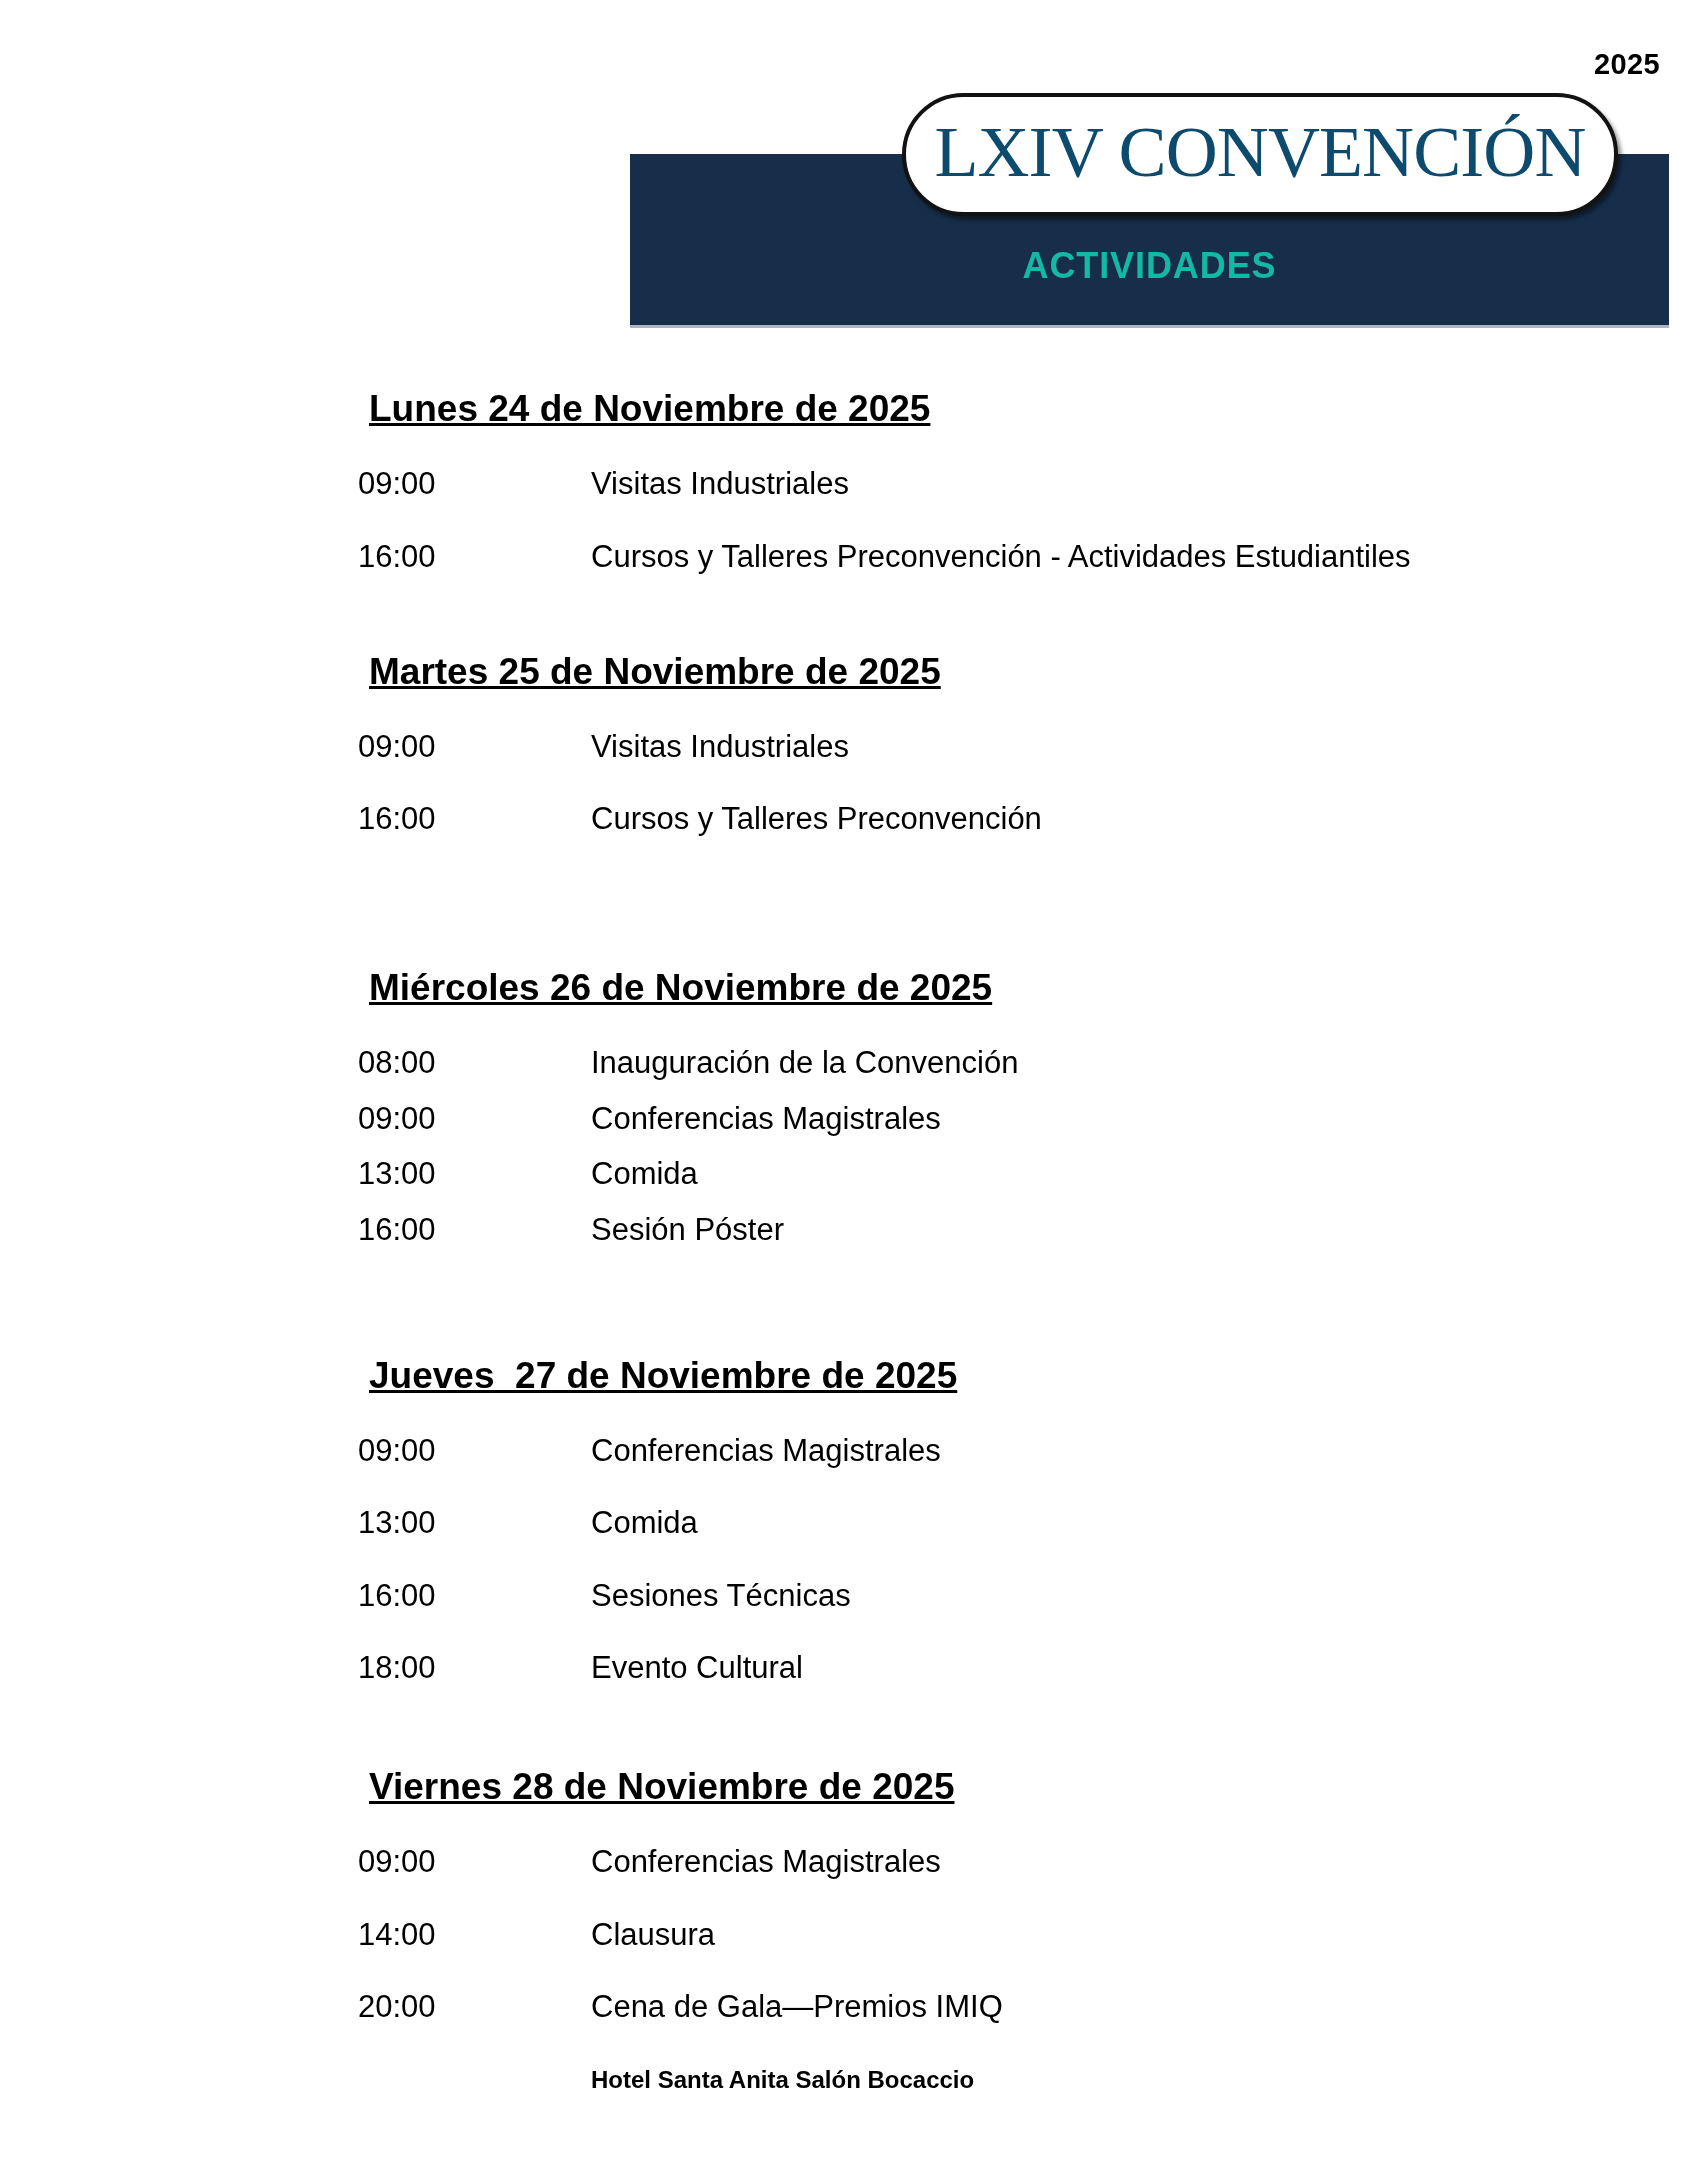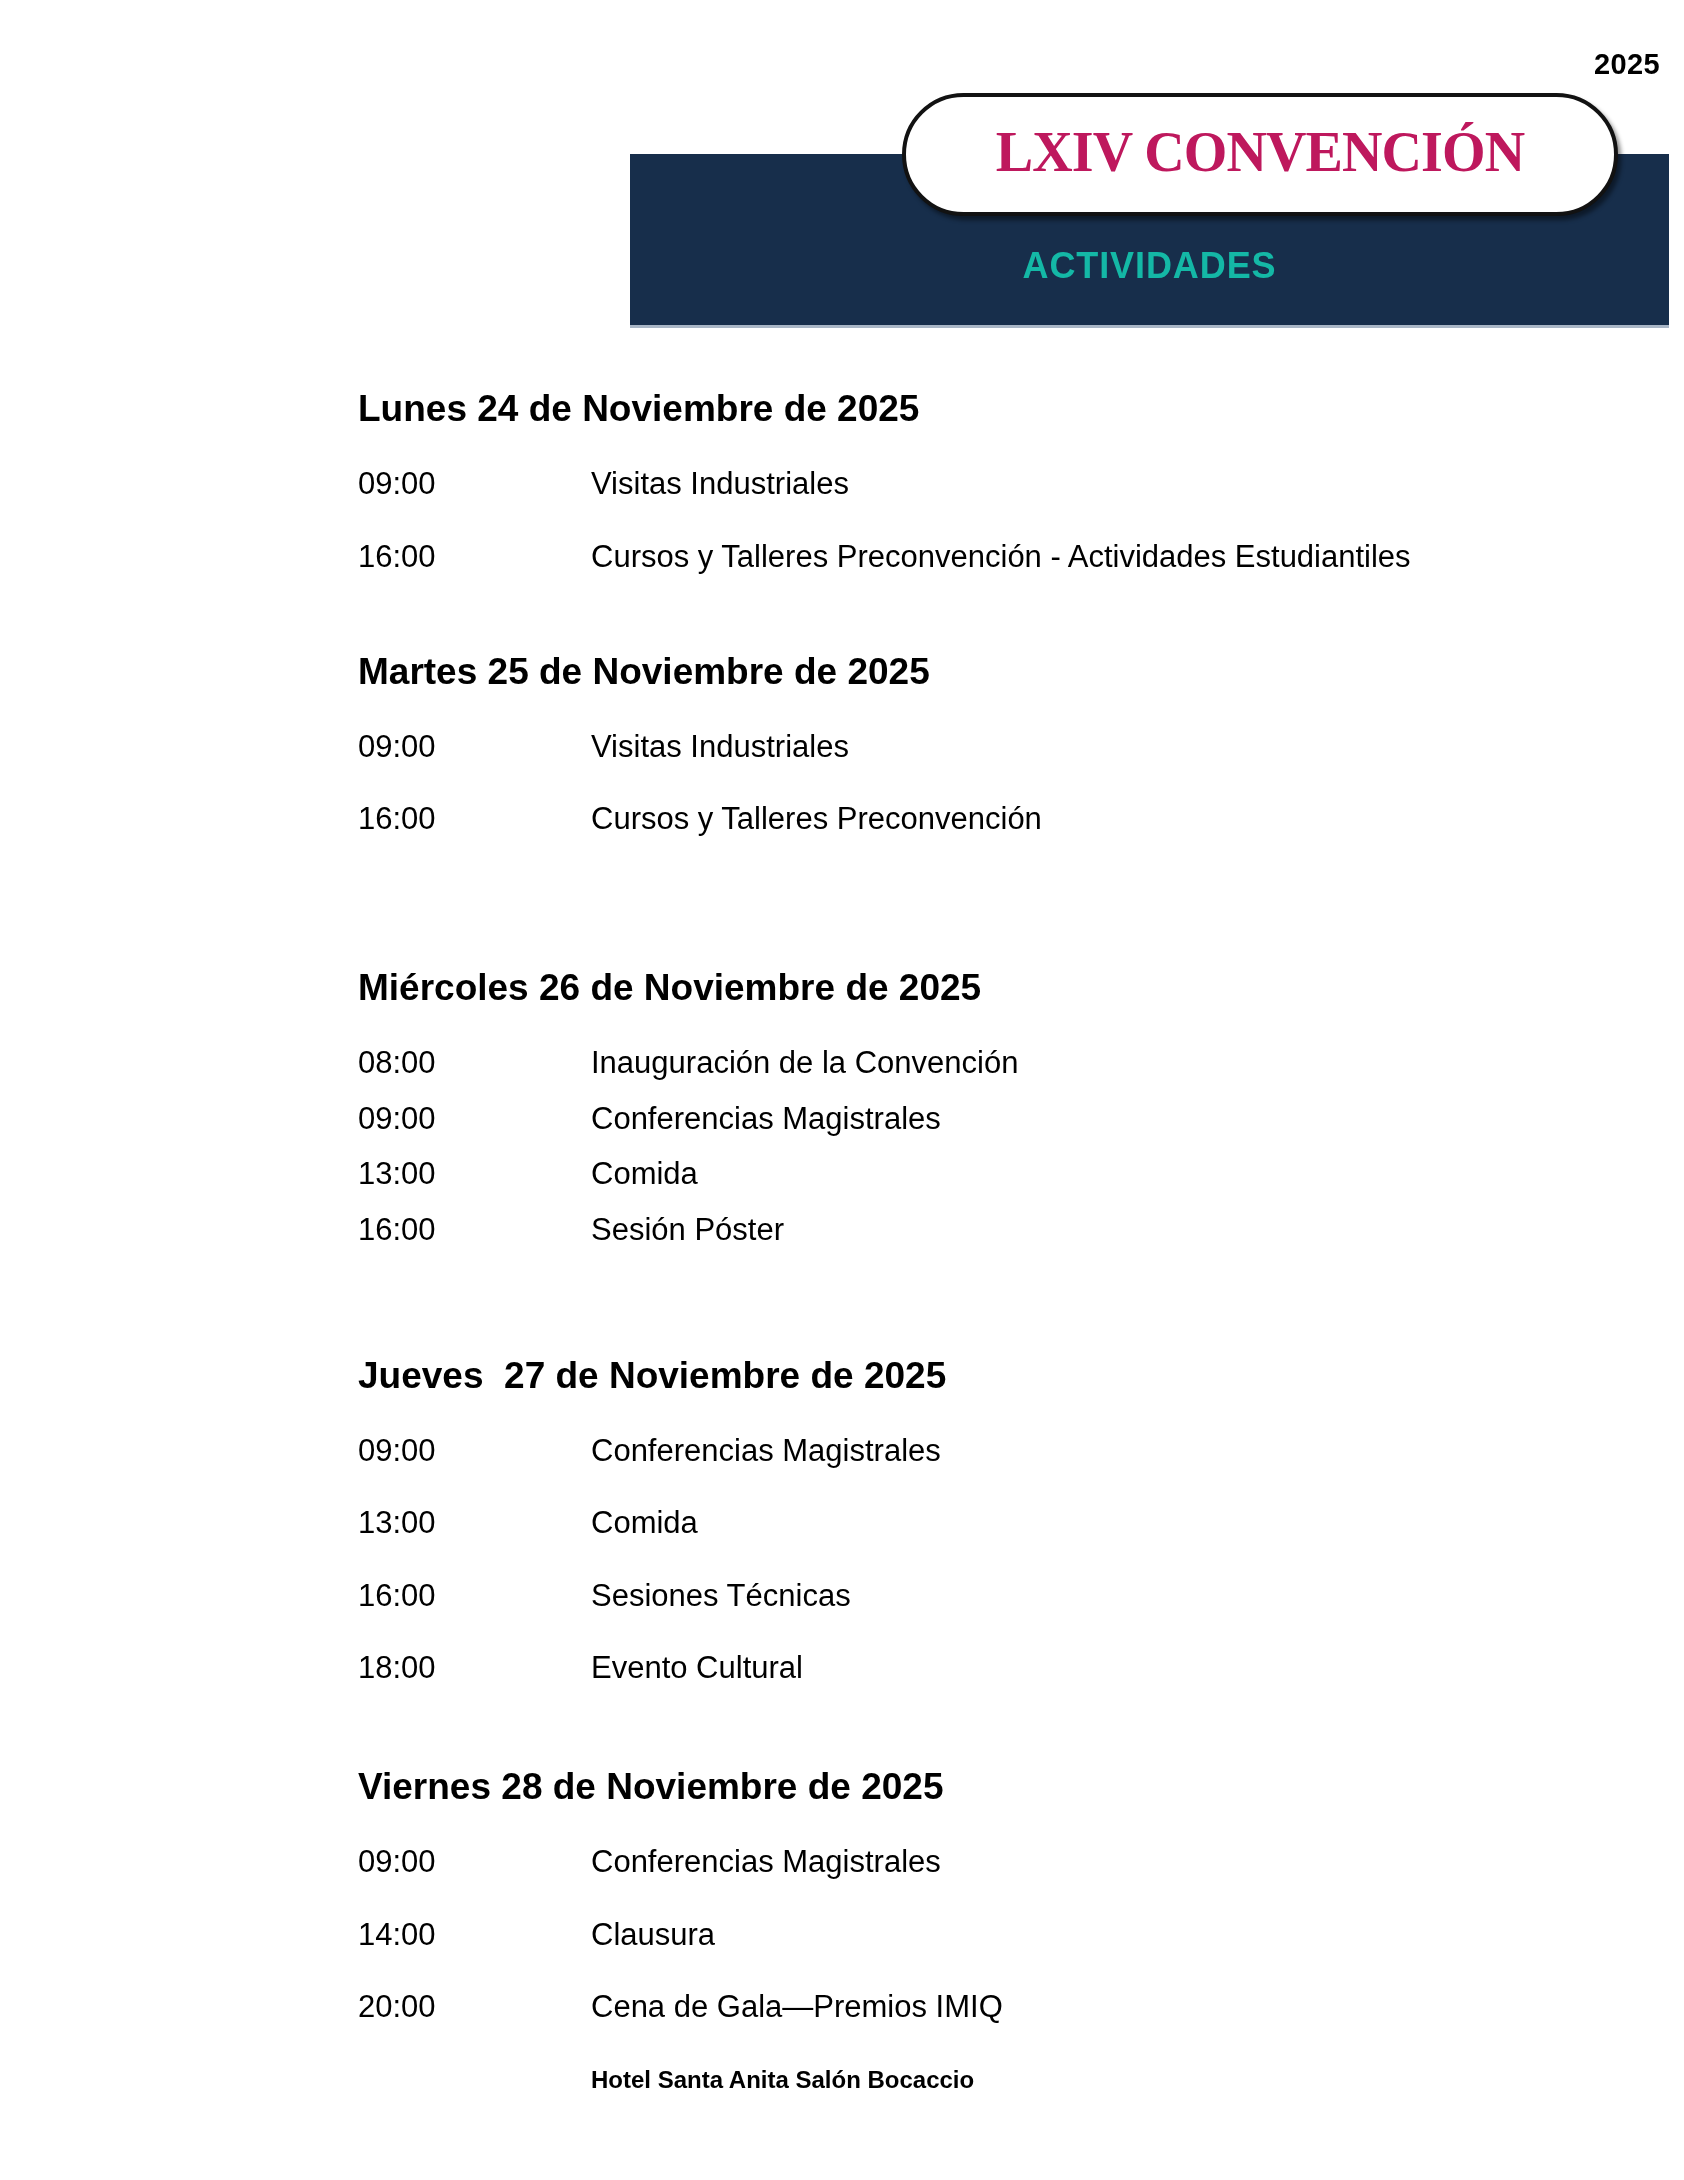--- a/index.html
+++ b/index.html
@@ -54,47 +54,48 @@
     background: #ffffff;
     border: 4.3px solid #121212;
     border-radius: 68px;
     box-shadow: 3.4px 4.3px 4.3px rgba(0,0,0,0.45);
     display: flex;
     align-items: center;
     justify-content: center;
   }
   .pill-text {
     font-family: "Liberation Serif", serif;
-    font-size: 56px;
-    font-weight: 700;
+    font-size: 72px;
+    font-weight: 400;
     letter-spacing: -0.9px;
     white-space: nowrap;
-    color: #be185d;
+    color: #0c4a6e;
     line-height: 1;
     padding-bottom: 5.1px;
   }
 
   
   .schedule {
     box-sizing: border-box;
     width: 100%;
     padding: 387px 34px 0 358px;
   }
   .day-block { margin: 0; }
   .day-block:nth-child(2) { margin-top: 73px; }
   .day-block:nth-child(3) { margin-top: 127px; }
   .day-block:nth-child(4) { margin-top: 104px; }
   .day-block:nth-child(5) { margin-top: 77px; }
 
   .day-title {
-    margin: 0 0 32px 0;
+    margin: 0 0 32px 11px;
     font-size: 37px;
     font-weight: 700;
     line-height: 44px;
     white-space: pre-wrap;
+    text-decoration: underline;
   }
   .schedule-row {
     display: flex;
     align-items: flex-start;
     font-size: 31px;
     line-height: 41px;
     margin-bottom: 31.5px;
   }
   .day-block:nth-child(3) .schedule-row { margin-bottom: 14.5px; align-items: center; }
   .time { flex: 0 0 233px; width: 233px; }

